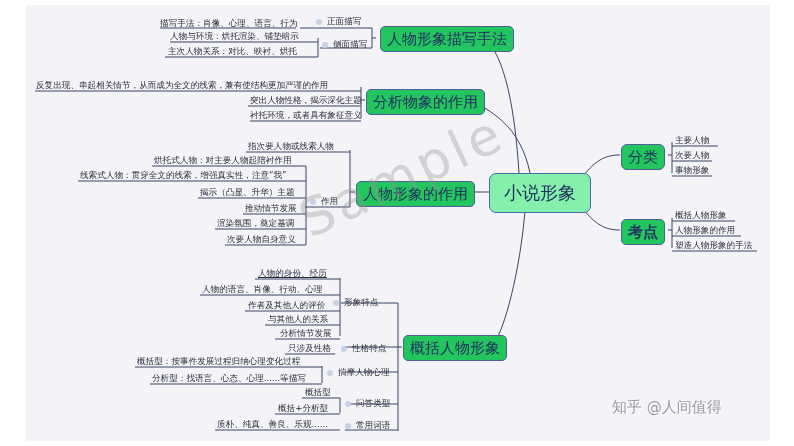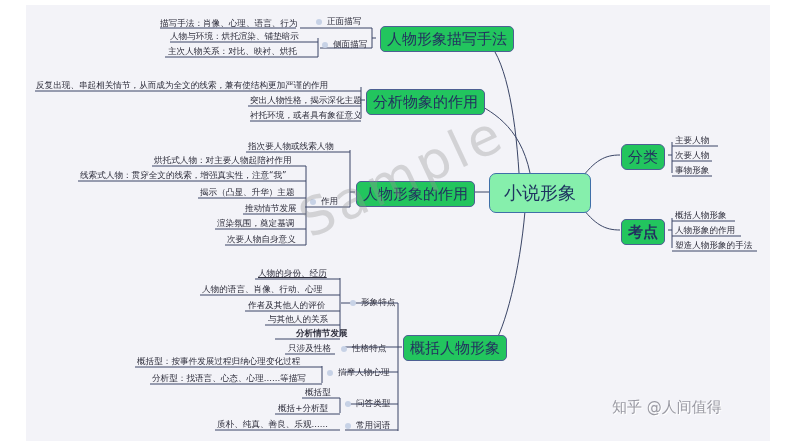--- a/index.html
+++ b/index.html
@@ -115,26 +115,26 @@
 <div class="t" style="left:248px;top:141px;">指次要人物或线索人物</div>
 <div class="lbl" style="left:310px;top:196px;"><span class="dot"></span><span>作用</span></div>
 <div class="t" style="left:154px;top:155px;">烘托式人物：对主要人物起陪衬作用</div>
 <div class="t" style="left:80px;top:170px;">线索式人物：贯穿全文的线索，增强真实性，注意“我”</div>
 <div class="t" style="left:200px;top:187px;">揭示（凸显、升华）主题</div>
 <div class="t" style="left:245px;top:203px;">推动情节发展</div>
 <div class="t" style="left:217px;top:218px;">渲染氛围，奠定基调</div>
 <div class="t" style="left:227px;top:234px;">次要人物自身意义</div>
 
 <div class="sub" style="left:403px;top:335px;">概括人物形象</div>
-<div class="lbl" style="left:350px;top:297px;"><span class="dot"></span><span>形象特点</span></div>
+<div class="lbl" style="left:333px;top:297px;"><span class="dot"></span><span>形象特点</span></div>
 <div class="t" style="left:258px;top:268px;text-decoration:underline;">人物的身份、经历</div>
 <div class="t" style="left:202px;top:284px;">人物的语言、肖像、行动、心理</div>
 <div class="t" style="left:248px;top:300px;">作者及其他人的评价</div>
 <div class="t" style="left:268px;top:314px;">与其他人的关系</div>
-<div class="t" style="left:296px;top:328px;font-weight:bold;">分析情节发展</div>
+<div class="t" style="left:280px;top:328px;">分析情节发展</div>
 
 <div class="lbl" style="left:341px;top:343px;"><span class="dot"></span><span>性格特点</span></div>
 <div class="t" style="left:288px;top:343px;">只涉及性格</div>
 
 <div class="lbl" style="left:327px;top:367px;text-align:center;"><span class="dot"></span><span>揣摩人物心理</span></div>
 <div class="t" style="left:137px;top:356px;">概括型：按事件发展过程归纳心理变化过程</div>
 <div class="t" style="left:152px;top:373px;">分析型：找语言、心态、心理......等描写</div>
 
 <div class="lbl" style="left:345px;top:398px;"><span class="dot"></span><span>问答类型</span></div>
 <div class="t" style="left:305px;top:387px;">概括型</div>

